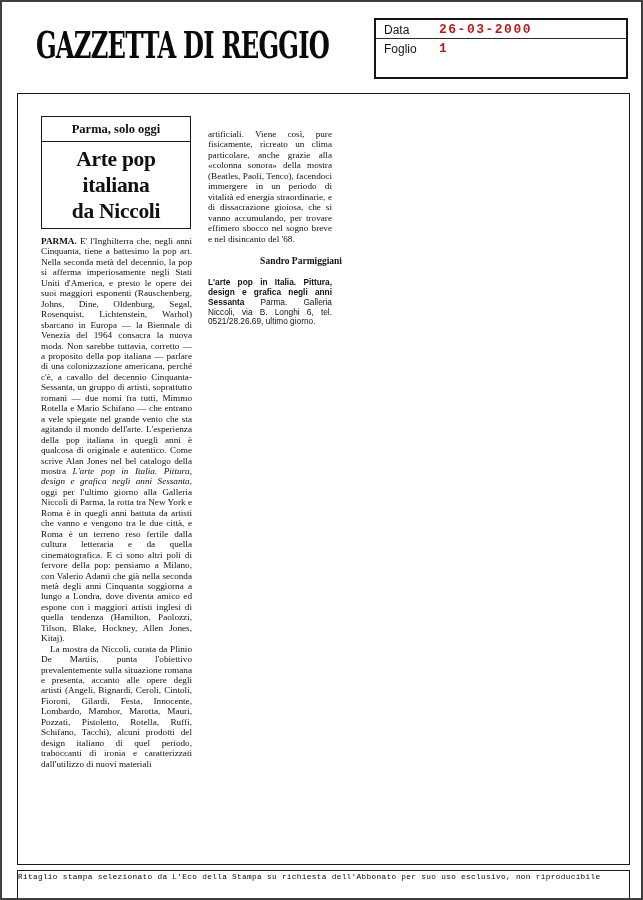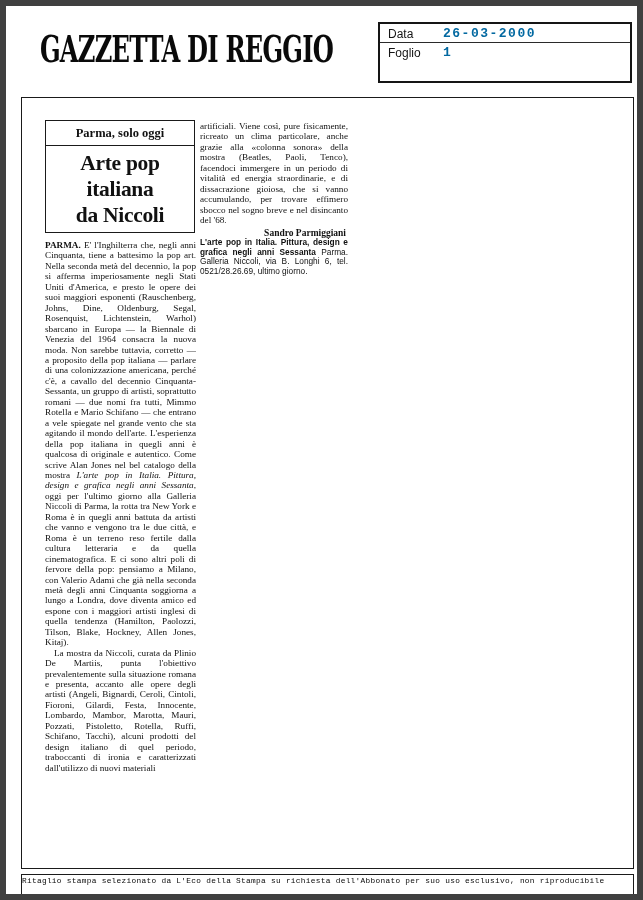--- a/index.html
+++ b/index.html
@@ -1,21 +1,21 @@
 <!DOCTYPE html>
 <html lang="it"><head>
 <meta charset="utf-8">
 <style>
   html,body { margin:0; padding:0; background:#e9e9e9; }
   .page {
     position:relative;
     width:643px; height:900px;
     background:#ffffff;
     box-sizing:border-box;
-    border:6px solid #404040;
+    border:2px solid #404040;
     font-family:"Liberation Serif", serif;
     color:#111;
     overflow:hidden;
   }
 
   
   .logo {
     position:absolute; left:34px; top:22px;
     font-family:"DejaVu Serif", serif;
     font-weight:700;
@@ -37,21 +37,21 @@
   .meta-row { position:relative; height:19px; box-sizing:border-box; }
   .meta-row.sep { border-bottom:1px solid #2a2a2a; }
   .meta-label {
     position:absolute; left:8px; top:3px;
     font-size:12px; color:#151515;
   }
   .meta-value {
     position:absolute; left:63px; top:2px;
     font-family:"Liberation Mono", monospace;
     font-size:13px; font-weight:bold;
-    letter-spacing:1.5px; color:#0369a1;
+    letter-spacing:1.5px; color:#b91c1c;
   }
 
   
   .main-box {
     position:absolute; left:15px; top:91px;
     width:613px; height:772px;
     box-sizing:border-box;
     border:1.5px solid #1a1a1a;
     background:#fff;
   }
@@ -82,21 +82,21 @@
   .col1 p { margin:0; }
   .col1 p.indent { text-indent:9px; }
   .lead { font-weight:bold; }
   .ital { font-style:italic; }
 
   .col2 {
     position:absolute; left:178px; top:23px; width:148px;
     font-size:9.2px; line-height:10.45px;
     text-align:justify; hyphens:auto;
   }
-  .col2 p { margin:0; }
+  .col2 p { margin:12px; }
   .byline {
     text-align:right; font-weight:bold;
     font-size:9.5px; margin:2px 2px 0 0;
   }
   .info {
     margin-top:11px;
     font-family:"Liberation Sans", sans-serif;
     font-size:8.3px; line-height:9.7px;
     text-align:justify;
   }

